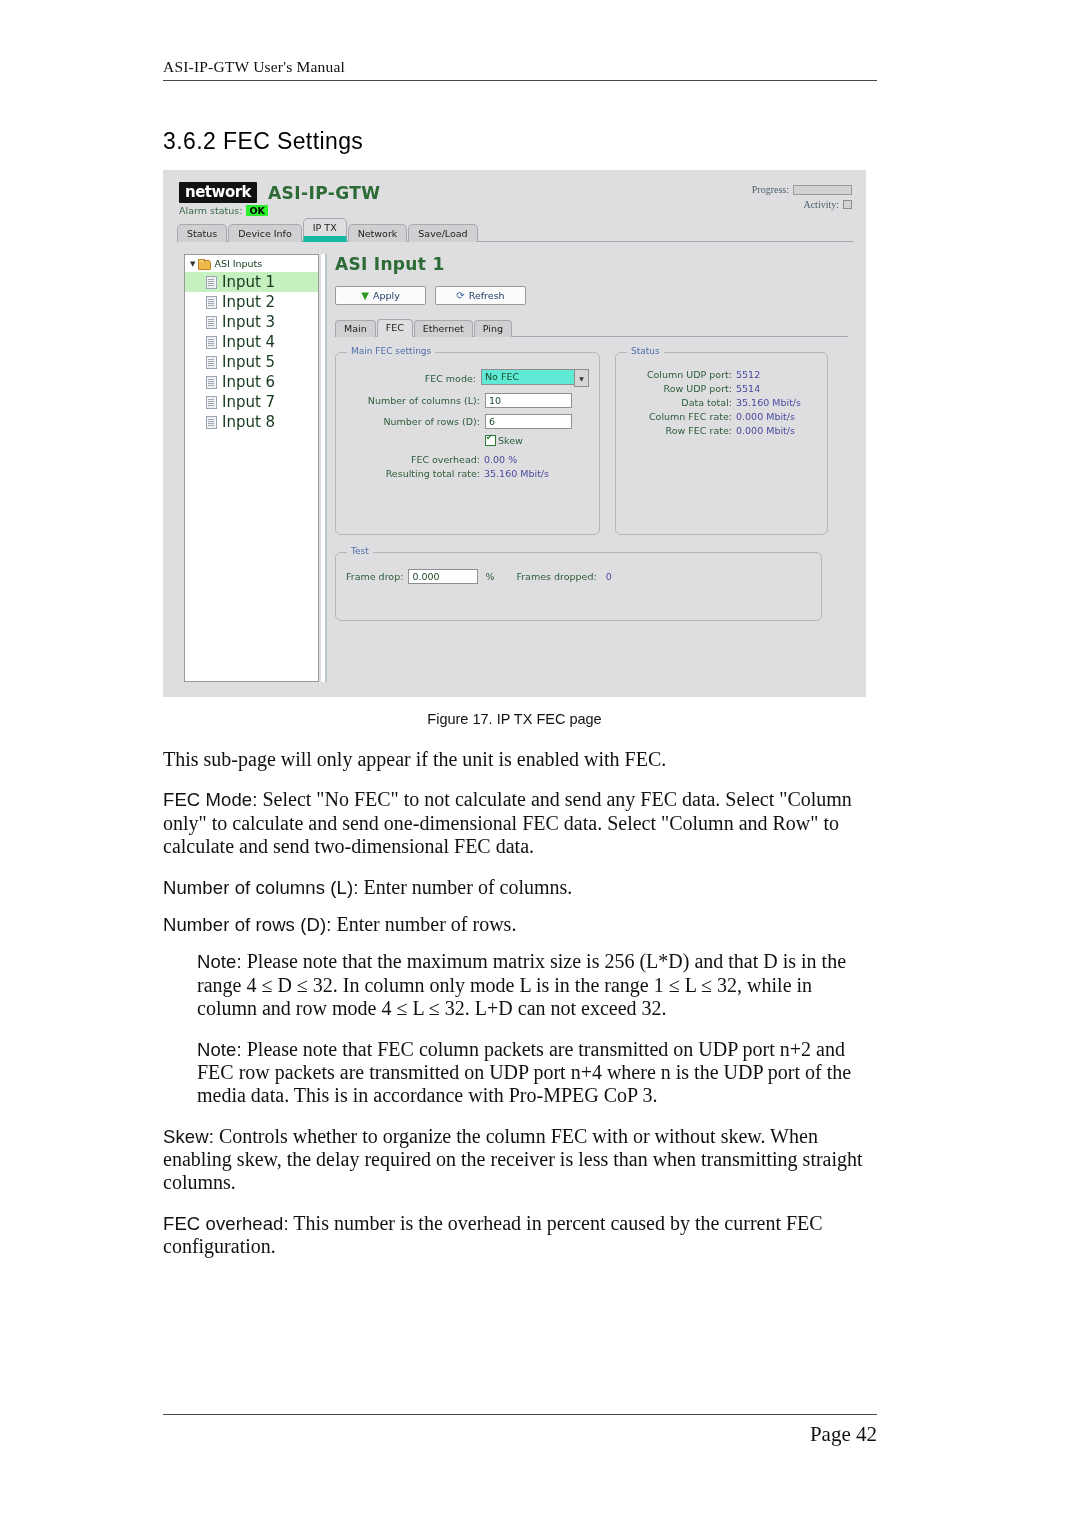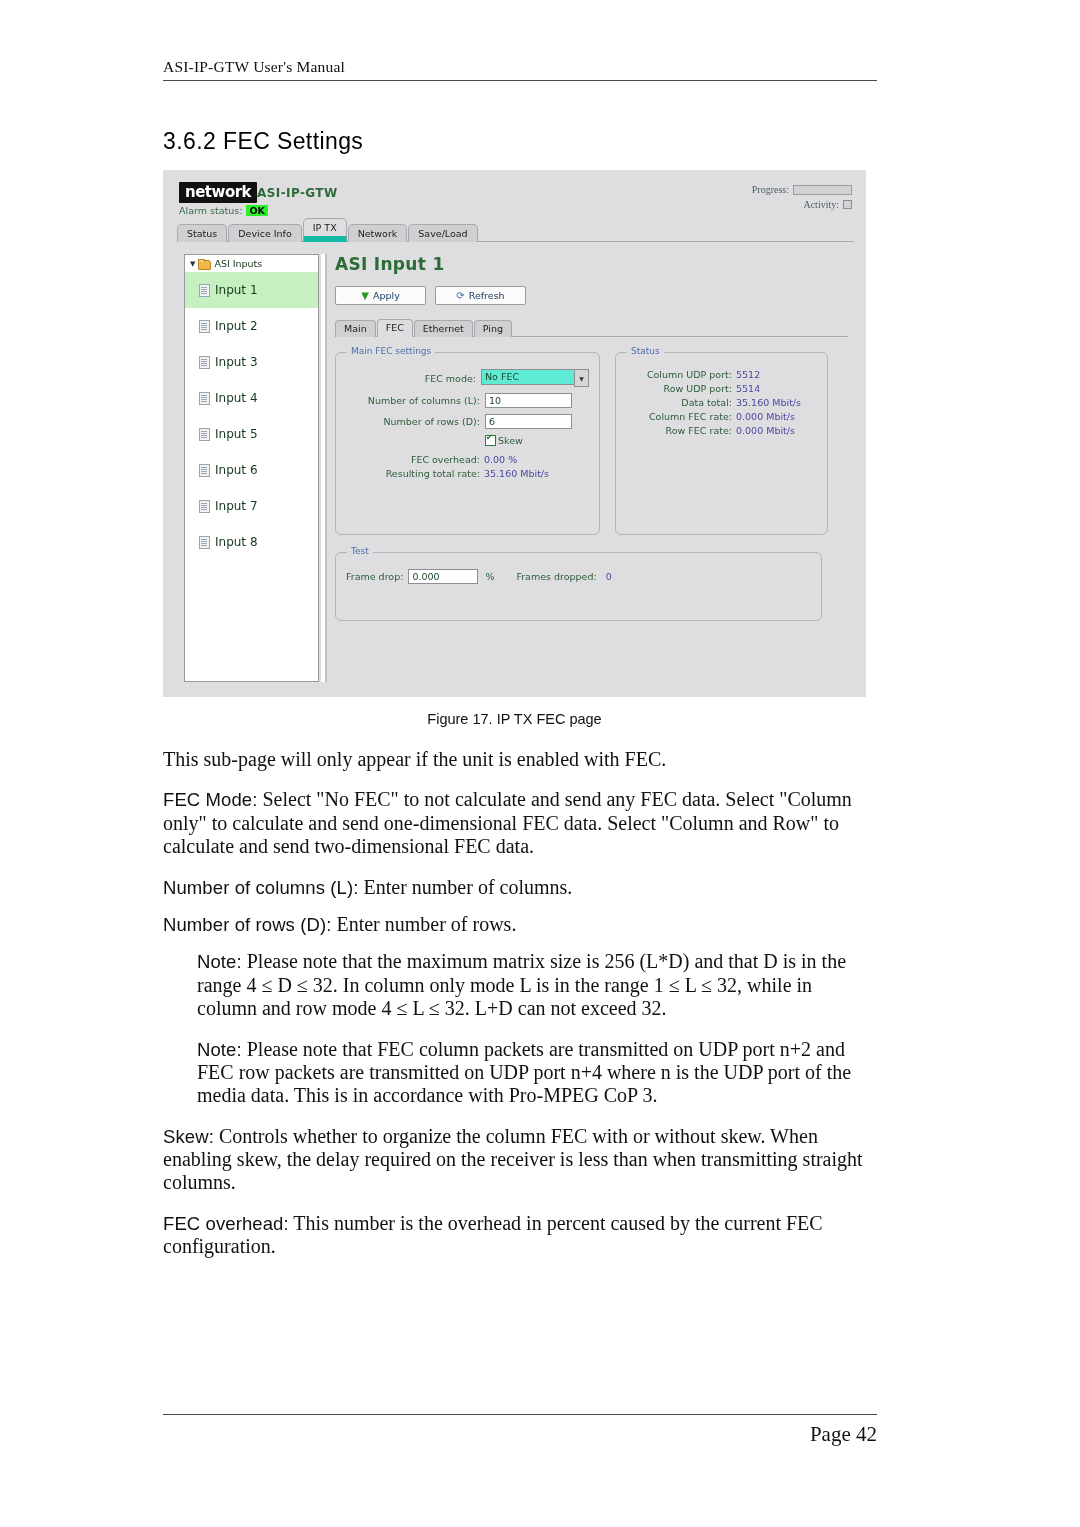--- a/index.html
+++ b/index.html
@@ -46,21 +46,21 @@
     overflow:hidden;
     font-family:"DejaVu Sans", sans-serif;
   }
   .brandrow { position:absolute; left:16px; top:12px; display:flex; align-items:center; }
   .logo {
     background:#111; color:#fff; font-family:"DejaVu Sans", sans-serif;
     font-size:15px; font-weight:bold; letter-spacing:-0.5px;
     padding:1px 6px 2px 6px; border-radius:1px;
   }
   .device-name {
-    font-size:12px; font-weight:bold;
+    margin-left:11px; font-size:17px; font-weight:bold;
     color:#2c6b35; letter-spacing:.4px; font-family:"DejaVu Sans", sans-serif;
   }
   .alarmrow { position:absolute; left:16px; top:35px; display:flex; align-items:center; }
   .alarm-label { font-size:9.5px; color:#3a6b45; font-family:"DejaVu Sans", sans-serif; }
   .alarm-value {
     margin-left:4px; background:#2bf02b; color:#000; font-weight:bold;
     font-size:9.5px; padding:0 3px; font-family:"DejaVu Sans", sans-serif;
   }
 
   .progressbox { position:absolute; right:14px; top:14px; text-align:right; }
@@ -103,22 +103,22 @@
   }
   .folder-ic:before {
     content:""; position:absolute; left:0; top:1px; width:11px; height:8px;
     background:#f0b84a; border:1px solid #b8831f; border-radius:1px 3px 1px 1px;
   }
   .folder-ic:after {
     content:""; position:absolute; left:0; top:0px; width:5px; height:2px;
     background:#f5cd77; border:1px solid #b8831f; border-bottom:none; border-radius:1px 1px 0 0;
   }
   .tree-item {
-    display:flex; align-items:center; height:36px; padding-left:14px;
-    font-size:12px; color:#14381c; font-family:"DejaVu Sans", sans-serif;
+    display:flex; align-items:center; height:20px; padding-left:21px;
+    font-size:15px; color:#14381c; font-family:"DejaVu Sans", sans-serif;
   }
   .tree-item.selected { background:#c6f0c0; }
   .doc-ic {
     width:9px; height:11px; margin-right:5px; background:#f2f2f2;
     border:1px solid #9aa6b4; position:relative; display:inline-block;
   }
   .doc-ic:before {
     content:""; position:absolute; left:1px; top:2px; width:6px; height:1px;
     box-shadow:0 2px 0 #9aa6b4, 0 4px 0 #9aa6b4, 0 6px 0 #9aa6b4;
     background:#9aa6b4;

